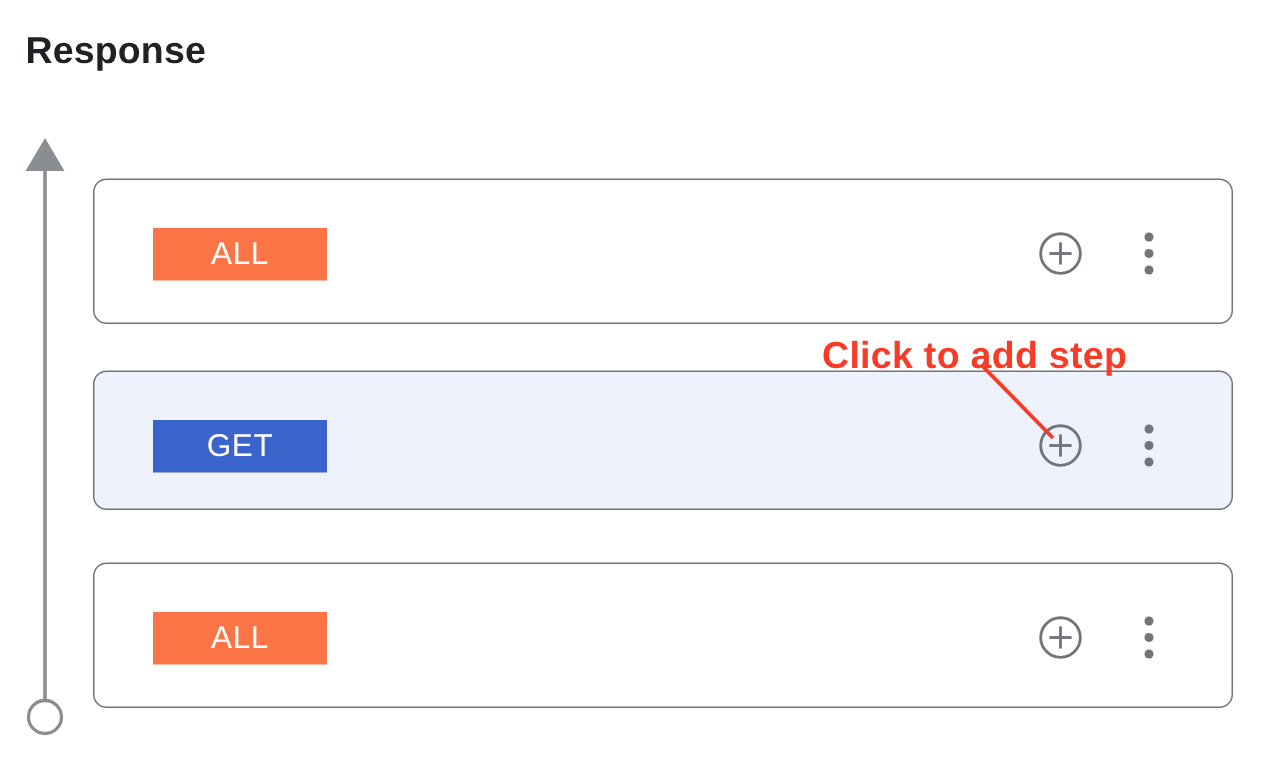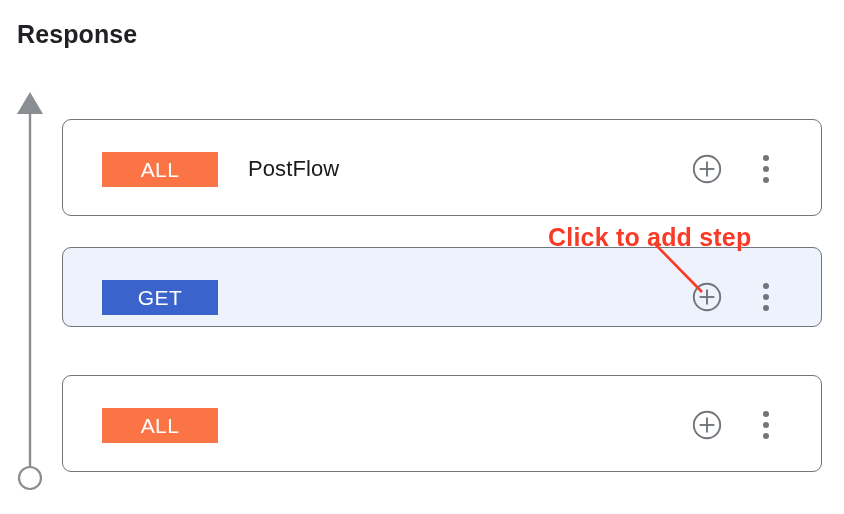--- a/index.html
+++ b/index.html
@@ -45,21 +45,21 @@
     width: 760px;
     box-sizing: border-box;
     border: 1.6px solid #70757a;
     border-radius: 9px;
     background: #ffffff;
   }
   .flow-card.selected {
     background: #eef2fd;
   }
   #card-postflow { top: 119px;  height: 97px; }
-  #card-viewxml  { top: 247px;  height: 80px; text-align: right; }
+  #card-viewxml  { top: 247px;  height: 93px; text-align: right; }
   #card-preflow  { top: 375px;  height: 97px; }
 
   .card-inner {
     position: relative;
     width: 100%;
     height: 100%;
   }
 
   
   .method-badge {
@@ -154,21 +154,20 @@
   <polygon points="18,8 31,30 5,30" fill="#8a8d91"></polygon>
 
   <line x1="18" y1="28" x2="18" y2="382" stroke="#8a8d91" stroke-width="2.4"></line>
 
   <circle cx="18" cy="394" r="11" fill="none" stroke="#8a8d91" stroke-width="2.2"></circle>
 </svg>
 
 <div id="card-postflow" class="flow-card" style="border-color: rgb(112, 117, 122);">
   <div class="card-inner">
     <div class="method-badge" style="background-color: rgb(251, 116, 69);">ALL</div>
-    <div class="step-name" style="color: rgb(26, 26, 26);">PostFlow</div>
     <svg class="add-step-btn" viewBox="0 0 30 30" width="30" height="30">
       <circle cx="15" cy="15" r="13.2" fill="none" stroke="#70757a" stroke-width="1.9"></circle>
       <line x1="15" y1="7.6" x2="15" y2="22.4" stroke="#70757a" stroke-width="1.9"></line>
       <line x1="7.6" y1="15" x2="22.4" y2="15" stroke="#70757a" stroke-width="1.9"></line>
     </svg>
     <div class="overflow-menu">
       <span class="dot" style="background: rgb(112, 117, 122);"></span>
       <span class="dot" style="background: rgb(112, 117, 122);"></span>
       <span class="dot" style="background: rgb(112, 117, 122);"></span>
     </div>

